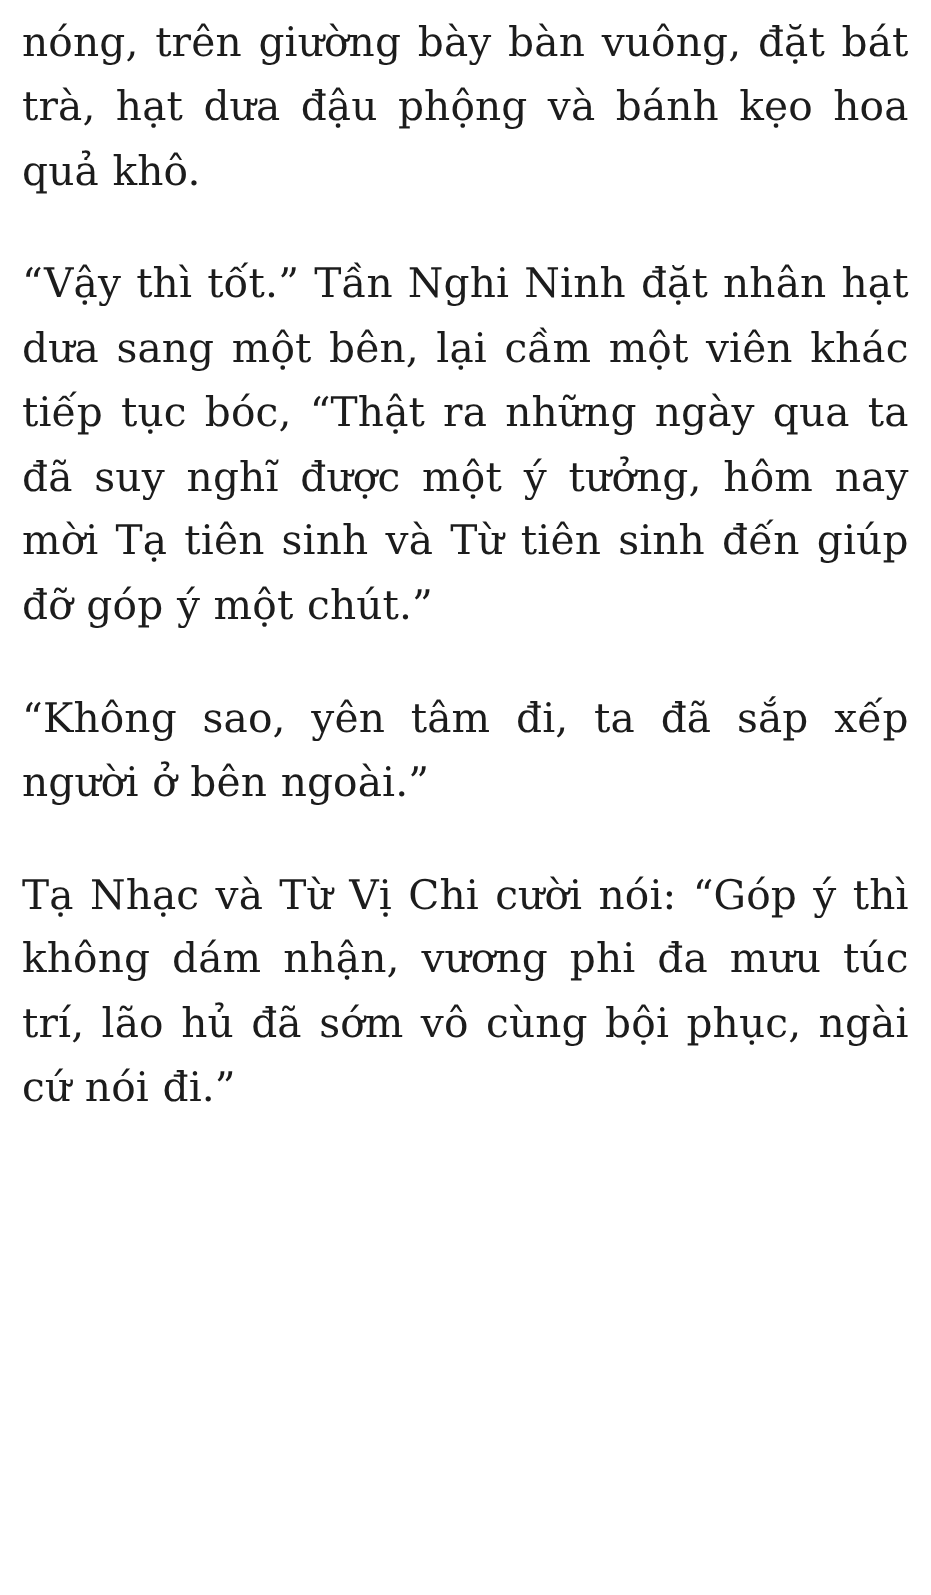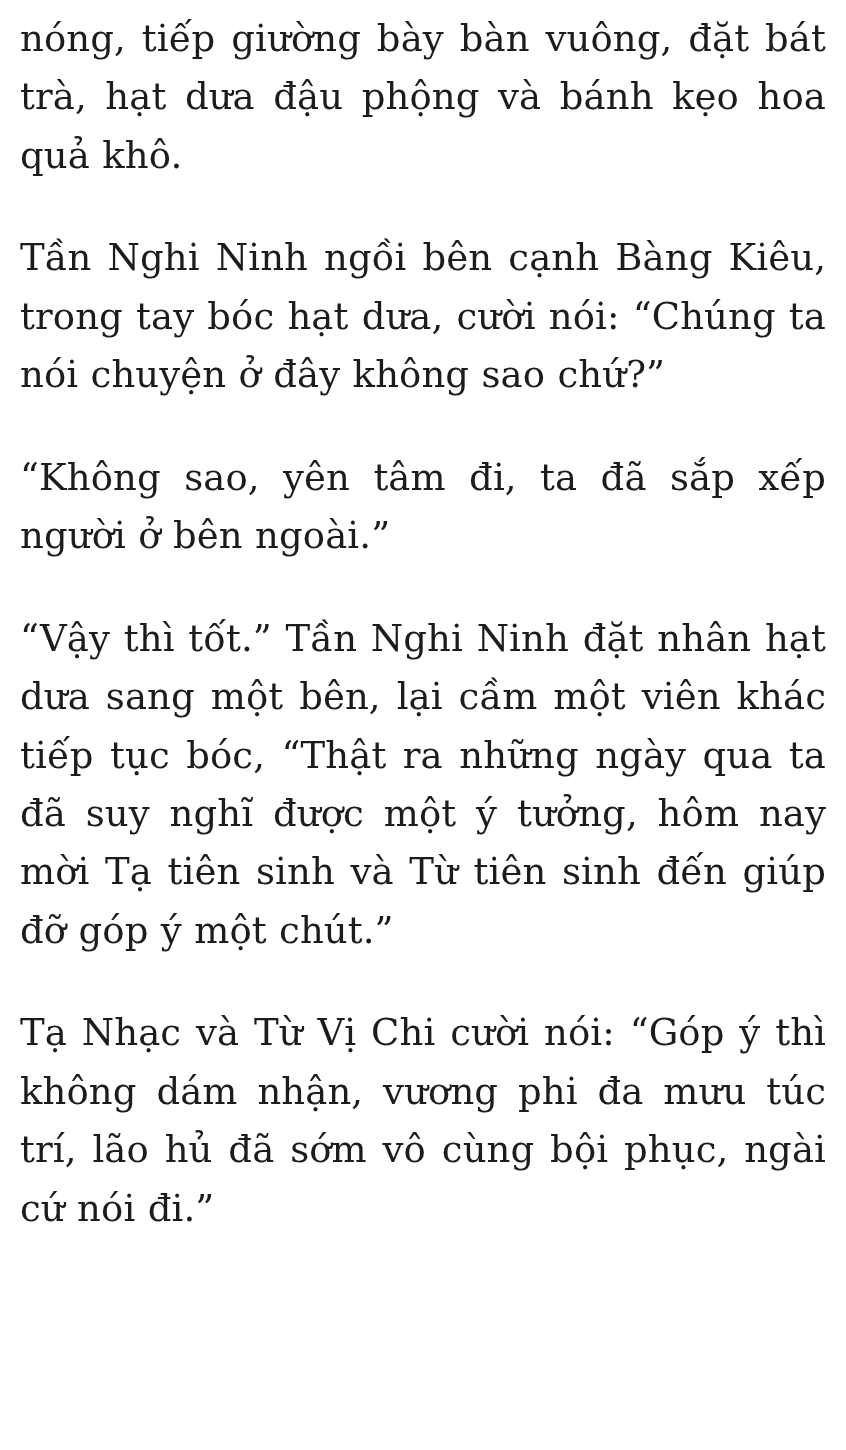--- a/index.html
+++ b/index.html
@@ -30,18 +30,17 @@
     word-spacing: 0.5px;
   }
   .reader p:last-child {
     margin-bottom: 0;
   }
 </style>
 </head>
 <body>
 
 <div class="reader">
-  <p>nóng, tiếp giường bày bàn vuông, đặt bát trà, hạt dưa đậu phộng và bánh kẹo hoa quả khô.</p>
-  <p>Tần Nghi Ninh ngồi bên cạnh Bàng Kiêu, trong tay bóc hạt dưa, cười nói: “Chúng ta nói chuyện ở đây không sao chứ?”</p>
+  <p>nóng, trên giường bày bàn vuông, đặt bát trà, hạt dưa đậu phộng và bánh kẹo hoa quả khô.</p>
+  <p>“Vậy thì tốt.” Tần Nghi Ninh đặt nhân hạt dưa sang một bên, lại cầm một viên khác tiếp tục bóc, “Thật ra những ngày qua ta đã suy nghĩ được một ý tưởng, hôm nay mời Tạ tiên sinh và Từ tiên sinh đến giúp đỡ góp ý một chút.”</p>
   <p>“Không sao, yên tâm đi, ta đã sắp xếp người ở bên ngoài.”</p>
-  <p>“Vậy thì tốt.” Tần Nghi Ninh đặt nhân hạt dưa sang một bên, lại cầm một viên khác tiếp tục bóc, “Thật ra những ngày qua ta đã suy nghĩ được một ý tưởng, hôm nay mời Tạ tiên sinh và Từ tiên sinh đến giúp đỡ góp ý một chút.”</p>
   <p>Tạ Nhạc và Từ Vị Chi cười nói: “Góp ý thì không dám nhận, vương phi đa mưu túc trí, lão hủ đã sớm vô cùng bội phục, ngài cứ nói đi.”</p>
 </div>
 
 </body></html>

